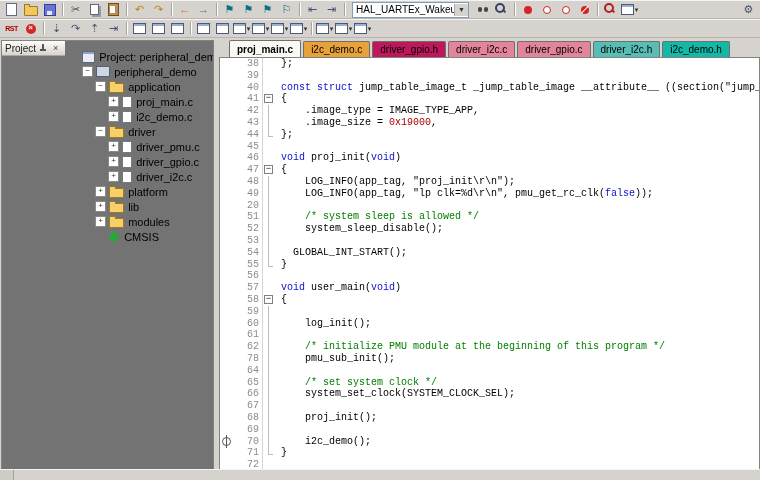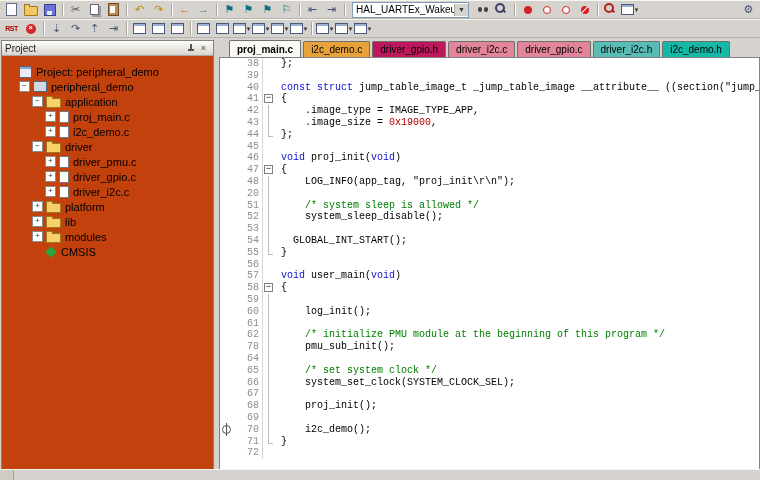--- a/index.html
+++ b/index.html
@@ -41,22 +41,22 @@
   .s-bp-dis{width:8px;height:8px;border:1px solid #d42424;border-radius:50%;background:#fff;box-sizing:border-box}
   .s-bp-kill{width:8px;height:8px;background:#d42424;border-radius:50%;position:relative}
   .s-bp-kill::after{content:"";position:absolute;left:-1px;top:3px;width:10px;height:1px;background:#fff;transform:rotate(-45deg)}
   .s-stop{width:10px;height:10px;background:#d42424;border-radius:50%;position:relative}
   .s-stop::after{content:"×";position:absolute;left:0;top:-1px;width:10px;text-align:center;font:bold 8px/10px "Liberation Sans",sans-serif;color:#fff}
   .s-win{width:11px;height:9px;background:#fff;border:1px solid #4a5a7a;box-shadow:inset 0 2px 0 #9db0d0}
 
   
   #workspace{position:absolute;top:40px;left:0;right:0;bottom:10px;display:flex}
 
-  #project-panel{width:211px;margin-left:1px;background:#c2410c;border:1px solid #828282;
-                 display:flex;flex-direction:column;flex:none}
+  #project-panel{width:211px;margin-left:1px;background:#737373;border:1px solid #828282;
+                 display:flex;flex:none}
   #project-header{height:14px;flex:none;background:linear-gradient(#fdfdfb,#d9d5cd);
                   border-bottom:1px solid #a9a5a0;display:flex;align-items:center;
                   font-size:10px;padding:0 3px;color:#222}
   .hdr-sp{flex:1}
   .hdr-btn{width:13px;height:12px;display:flex;align-items:center;justify-content:center;color:#444;font-size:9px}
   .s-pin{width:8px;height:9px;position:relative;display:inline-block}
   .s-pin::before{content:"";position:absolute;left:3px;top:0;width:2px;height:5px;background:#555}
   .s-pin::after{content:"";position:absolute;left:1px;top:5px;width:6px;height:2px;background:#555}
 
   #project-tree{flex:1;overflow:hidden;font-size:11px;padding-top:8px}
@@ -438,20 +438,26 @@
           <span class="lcode"><span class="tk-p">{</span></span>
         </div>
         <div class="eline">
           <span class="lmark"></span>
           <span class="lnum">48</span>
           <span class="lfold fold-line"></span>
           <span class="lcode"><span class="tk-p">    LOG_INFO(app_tag, </span><span class="tk-s">"proj_init\r\n"</span><span class="tk-p">);</span></span>
         </div>
         <div class="eline">
           <span class="lmark"></span>
+          <span class="lnum">49</span>
+          <span class="lfold fold-line"></span>
+          <span class="lcode"><span class="tk-p">    LOG_INFO(app_tag, </span><span class="tk-s">"lp clk=%d\r\n"</span><span class="tk-p">, pmu_get_rc_clk(</span><span class="tk-k">false</span><span class="tk-p">));</span></span>
+        </div>
+        <div class="eline">
+          <span class="lmark"></span>
           <span class="lnum">20</span>
           <span class="lfold fold-line"></span>
           <span class="lcode"></span>
         </div>
         <div class="eline">
           <span class="lmark"></span>
           <span class="lnum">51</span>
           <span class="lfold fold-line"></span>
           <span class="lcode"><span class="tk-c">    /* system sleep is allowed */</span></span>
         </div>

